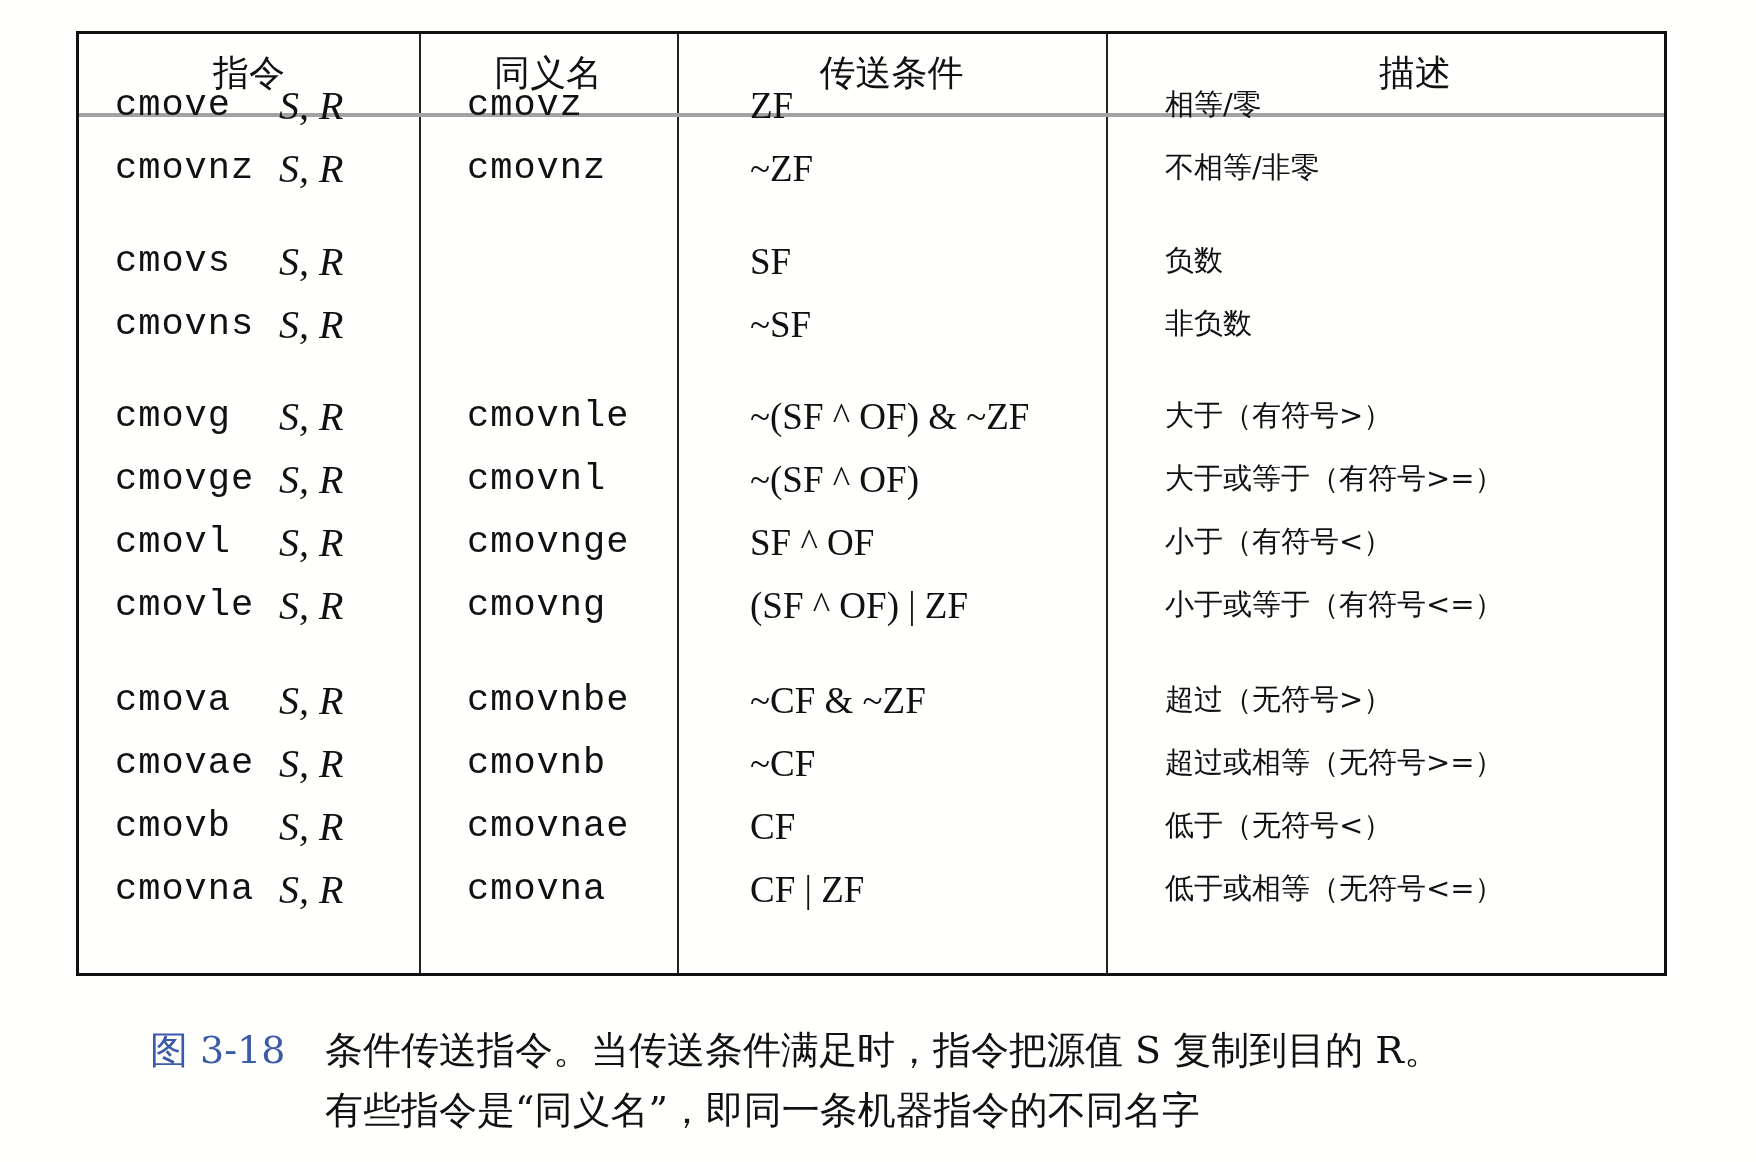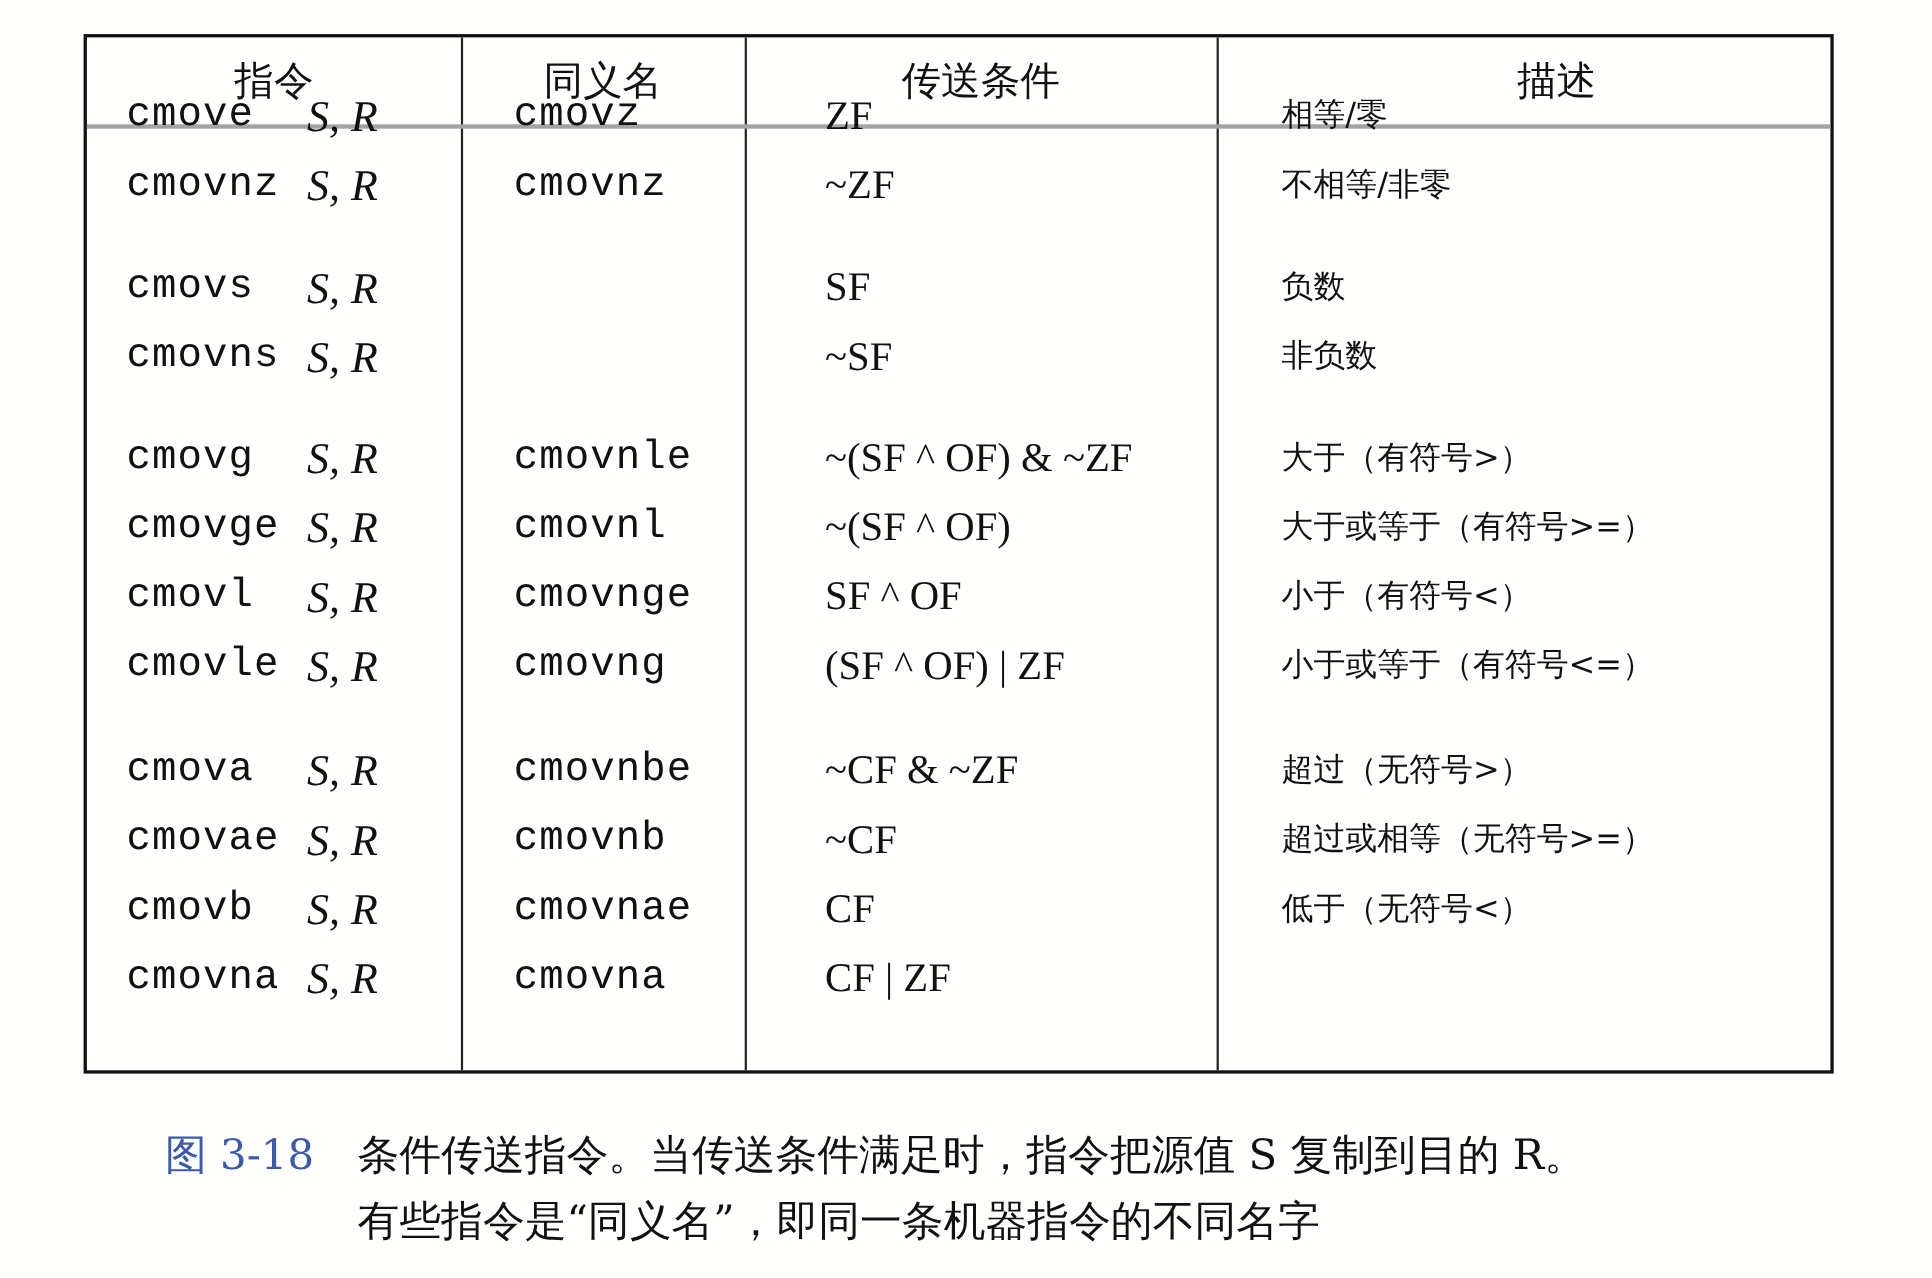--- a/index.html
+++ b/index.html
@@ -163,20 +163,21 @@
         <div class="cell ops" style="left:184px">S, R</div>
         <div class="cell mono" style="left:372px">cmovnae</div>
         <div class="cell cond" style="left:655px">CF</div>
         <div class="cell desc" style="left:1070px">低于（无符号&lt;）</div>
       </div>
       <div class="row" style="top: 825px;">
         <div class="cell mono" style="left:20px">cmovna</div>
         <div class="cell ops" style="left:184px">S, R</div>
         <div class="cell mono" style="left:372px">cmovna</div>
         <div class="cell cond" style="left:655px">CF | ZF</div>
+        <div class="cell desc" style="left:1070px">低于或相等（无符号&lt;=）</div>
       </div>
     </div>
 </div>
 
 <div class="caption">
   <div>
     <span class="label">图 3-18</span><span>条件传送指令。当传送条件满足时，指令把源值 S 复制到目的 R。</span>
   </div>
   <div class="line2">有些指令是“同义名”，即同一条机器指令的不同名字</div>
 </div>

